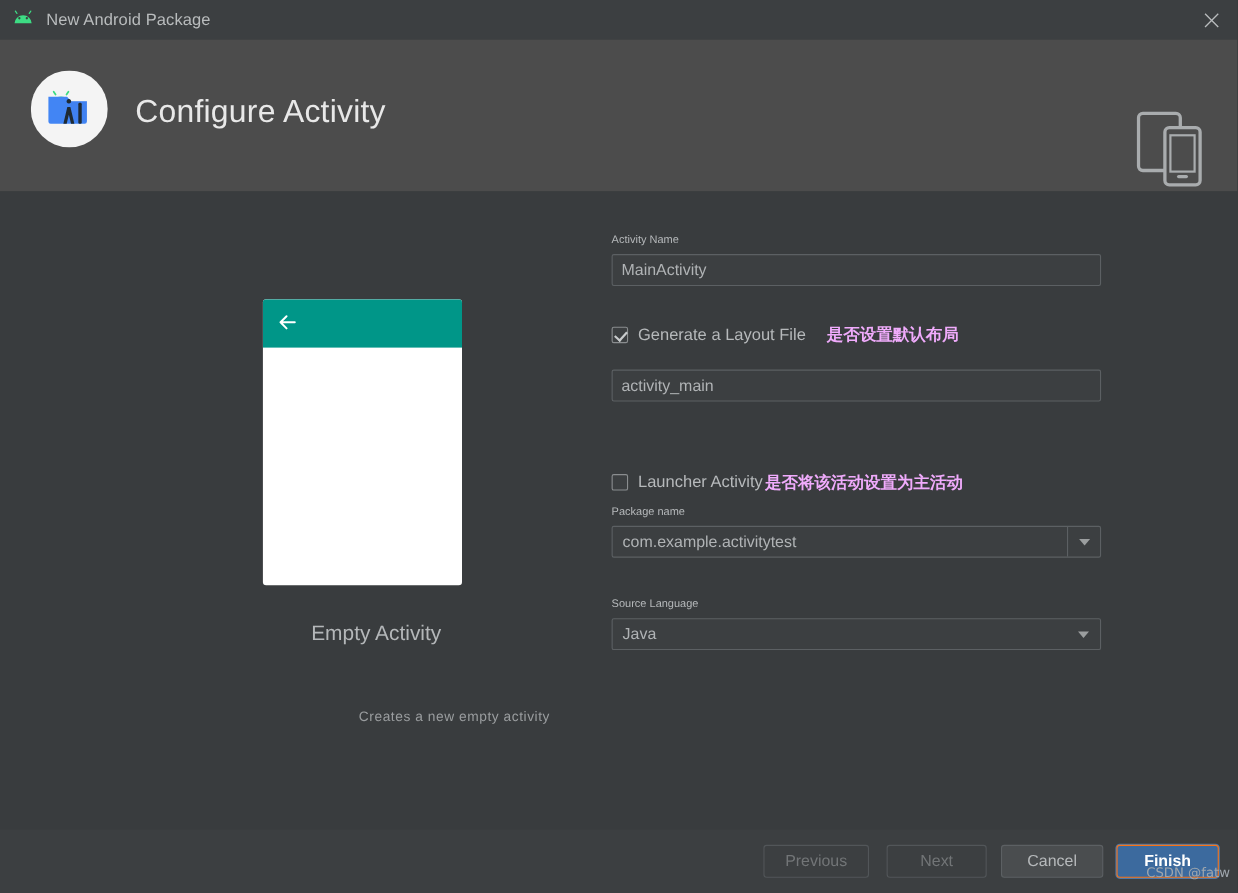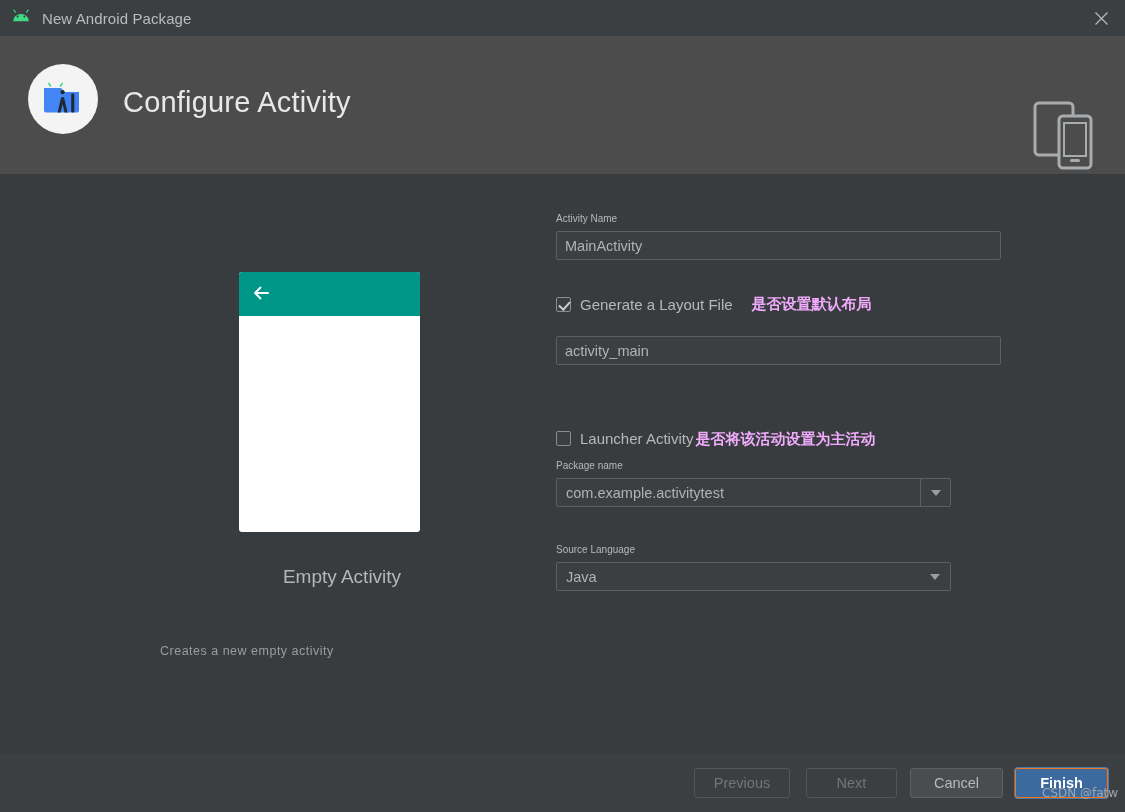--- a/index.html
+++ b/index.html
@@ -117,21 +117,21 @@
     left: 12px; top: 392px;
     width: 340px;
     text-align: center;
     font-size: 19px;
     color: #b4b7b9;
   }
   .preview-desc {
     position: absolute;
     left: 0; top: 470px;
     width: 340px;
-    text-align: left;
+    text-align: right;
     font-size: 12.5px;
     color: #9a9d9f;
     letter-spacing: .5px;
   }
 
   
   .form-col {
     position: absolute;
     left: 556px; top: 0;
     width: 460px;
@@ -150,21 +150,21 @@
     border: 1px solid #5c6063;
     color: #b0b3b5;
     font-family: "Liberation Sans", "DejaVu Sans", sans-serif;
     font-size: 14.5px;
     padding: 12px 8px;
     border-radius: 2px;
     outline: none;
   }
   .combo {
     position: relative;
-    width: 395px;
+    width: 445px;
     height: 29px;
     background: #3c3f41;
     border: 1px solid #5c6063;
     border-radius: 2px;
     display: flex;
     align-items: center;
   }
   .combo-value {
     font-size: 14.5px;
     color: #b0b3b5;

